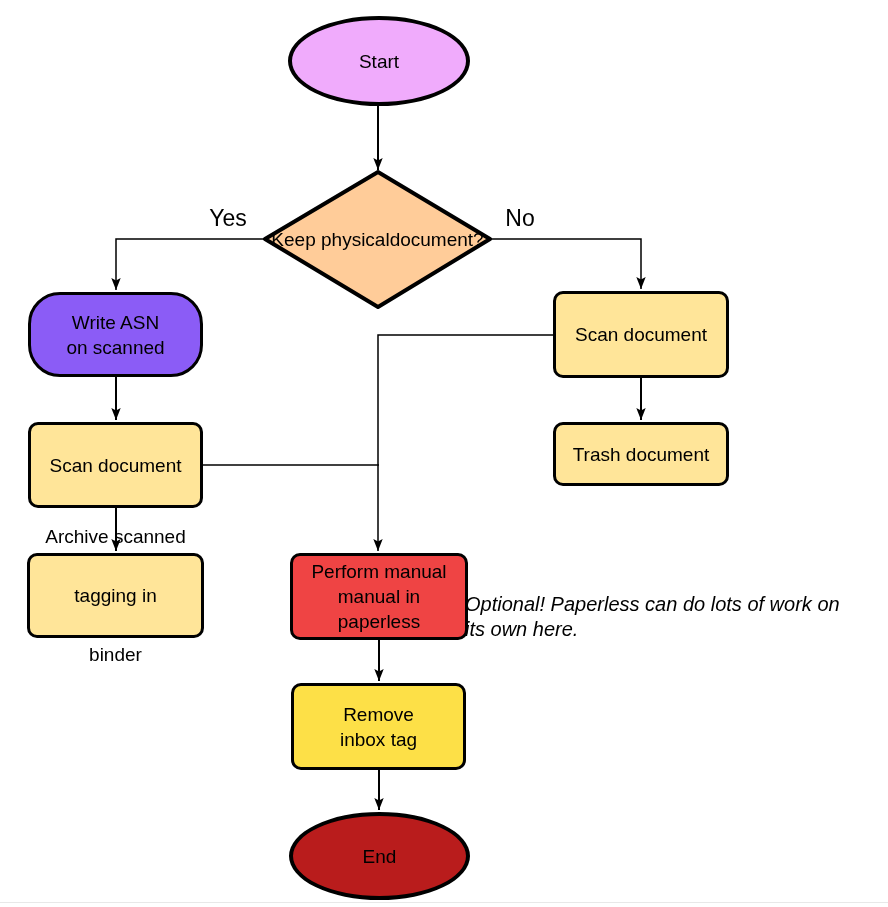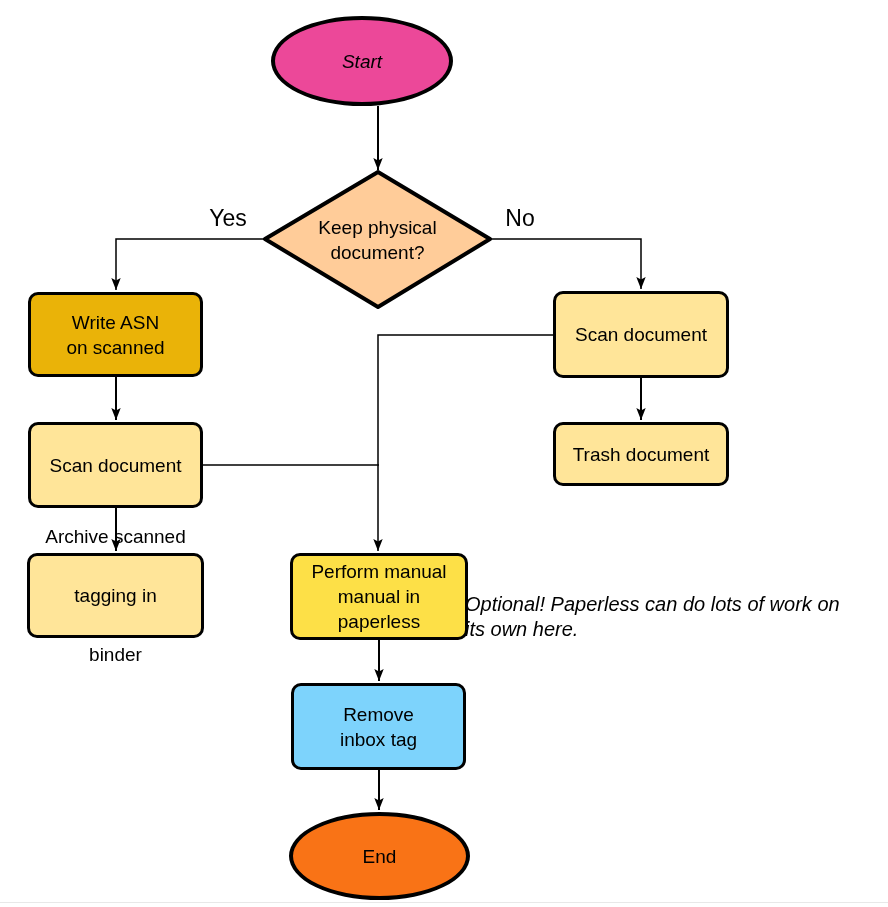--- a/index.html
+++ b/index.html
@@ -34,21 +34,21 @@
     border-radius: 10px;
   }
   .terminator {
     background: #f8cecc;
     border: 4px solid #000000;
     border-radius: 50%;
   }
   .decision-label {
     position: absolute;
     display: flex;
-    flex-direction: column;
+    flex-direction: row;
     align-items: center;
     justify-content: center;
     text-align: center;
     font-size: 19px;
     line-height: 25px;
   }
   .nline { white-space: nowrap; }
   .edge-label {
     position: absolute;
     font-size: 23px;
@@ -90,33 +90,33 @@
       <path d="M641,378 L641,420" stroke-width="2" marker-end="url(#arrow)"></path>
       <path d="M553,335 L378,335 L378,551" stroke-width="1.5" marker-end="url(#arrow)"></path>
       <path d="M203,465 L379,465" stroke-width="1.5"></path>
       <path d="M379,640 L379,681" stroke-width="2" marker-end="url(#arrow)"></path>
       <path d="M379,770 L379,810" stroke-width="2" marker-end="url(#arrow)"></path>
     </g>
 
     <polygon points="378,172 490,239 378,307 265,239" fill="#ffcc99" stroke="#000000" stroke-width="4" stroke-linejoin="round"></polygon>
   </svg>
 
-  <div class="node terminator" style="left: 271px; top: 16px; width: 182px; height: 90px; background-color: #ec4899; font-style: italic;">
+  <div class="node terminator" style="left: 288px; top: 16px; width: 182px; height: 90px; background-color: #f0abfc;">
     <div class="nline">Start</div>
   </div>
 
   <div class="decision-label" style="left:265px;top:172px;width:225px;height:135px">
     <div class="nline">Keep physical</div>
     <div class="nline">document?</div>
   </div>
 
   <div class="edge-label" style="left:203px;top:207px;width:50px">Yes</div>
   <div class="edge-label" style="left:495px;top:207px;width:50px">No</div>
 
-  <div class="node process" style="left: 28px; top: 292px; width: 175px; height: 85px; background-color: #eab308;">
+  <div class="node process" style="left: 28px; top: 292px; width: 175px; height: 85px; background-color: #8b5cf6; border-radius: 32px;">
     <div class="nline">Write ASN</div>
     <div class="nline">on scanned</div>
   </div>
 
   <div class="node process" style="left: 28px; top: 422px; width: 175px; height: 86px; background-color: rgb(255, 229, 153);">
     <div class="nline">Scan document</div>
   </div>
 
   <div class="node process" style="left: 27px; top: 553px; width: 177px; height: 85px; background-color: rgb(255, 229, 153); gap: 34px;">
     <div class="nline">Archive scanned</div>
@@ -125,32 +125,32 @@
   </div>
 
   <div class="node process" style="left: 553px; top: 291px; width: 176px; height: 87px; background-color: rgb(255, 229, 153);">
     <div class="nline">Scan document</div>
   </div>
 
   <div class="node process" style="left: 553px; top: 422px; width: 176px; height: 64px; background-color: rgb(255, 229, 153);">
     <div class="nline">Trash document</div>
   </div>
 
-  <div class="node process" style="left: 290px; top: 553px; width: 178px; height: 87px; background-color: #fde047;">
+  <div class="node process" style="left: 290px; top: 553px; width: 178px; height: 87px; background-color: #ef4444;">
     <div class="nline">Perform manual</div>
     <div class="nline">manual in</div>
     <div class="nline">paperless</div>
   </div>
 
-  <div class="node process" style="left: 291px; top: 683px; width: 175px; height: 87px; background-color: #7dd3fc;">
+  <div class="node process" style="left: 291px; top: 683px; width: 175px; height: 87px; background-color: #fde047;">
     <div class="nline">Remove</div>
     <div class="nline">inbox tag</div>
   </div>
 
-  <div class="node terminator" style="left: 289px; top: 812px; width: 181px; height: 88px; background-color: #f97316;">
+  <div class="node terminator" style="left: 289px; top: 812px; width: 181px; height: 88px; background-color: #b91c1c;">
     <div class="nline">End</div>
   </div>
 
   <div class="note" style="left:465px;top:592px;width:404px">
     <div class="nline">Optional! Paperless can do lots of work on</div>
     <div class="nline">its own here.</div>
   </div>
 
   <div class="bottom-hairline"></div>
 </div>

